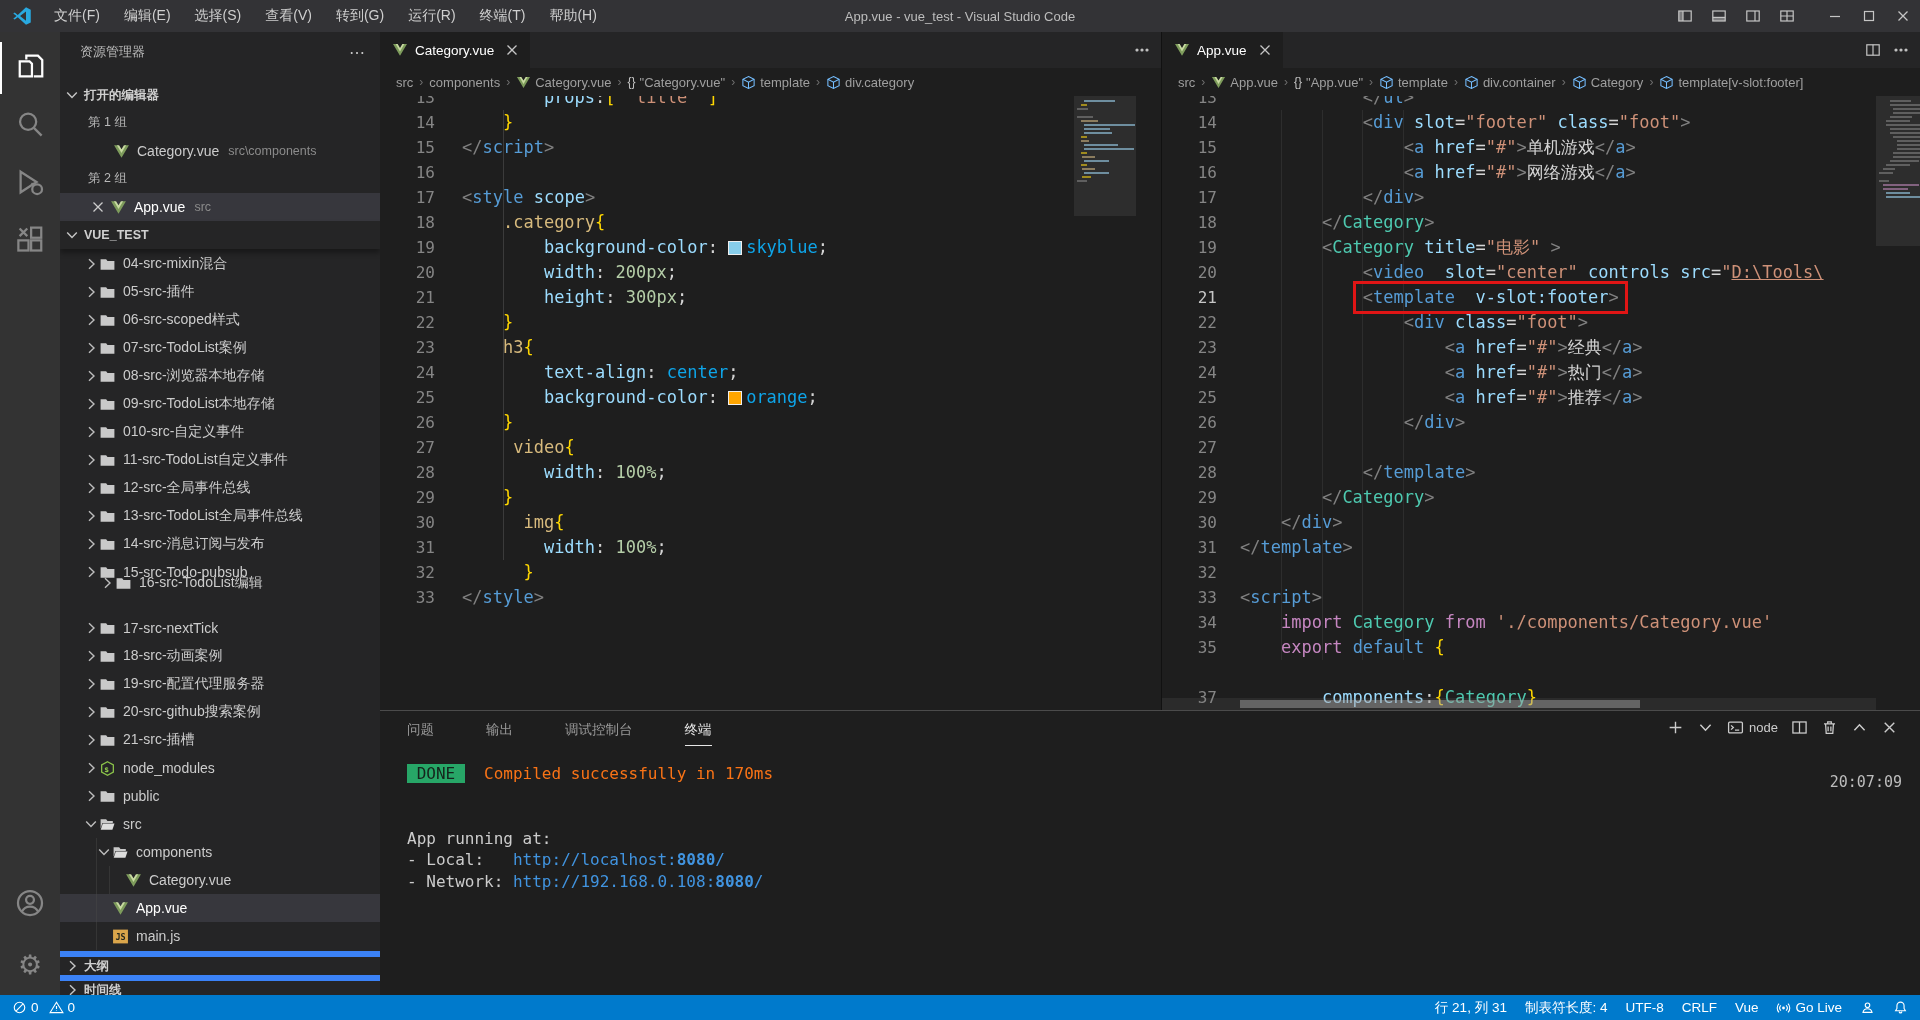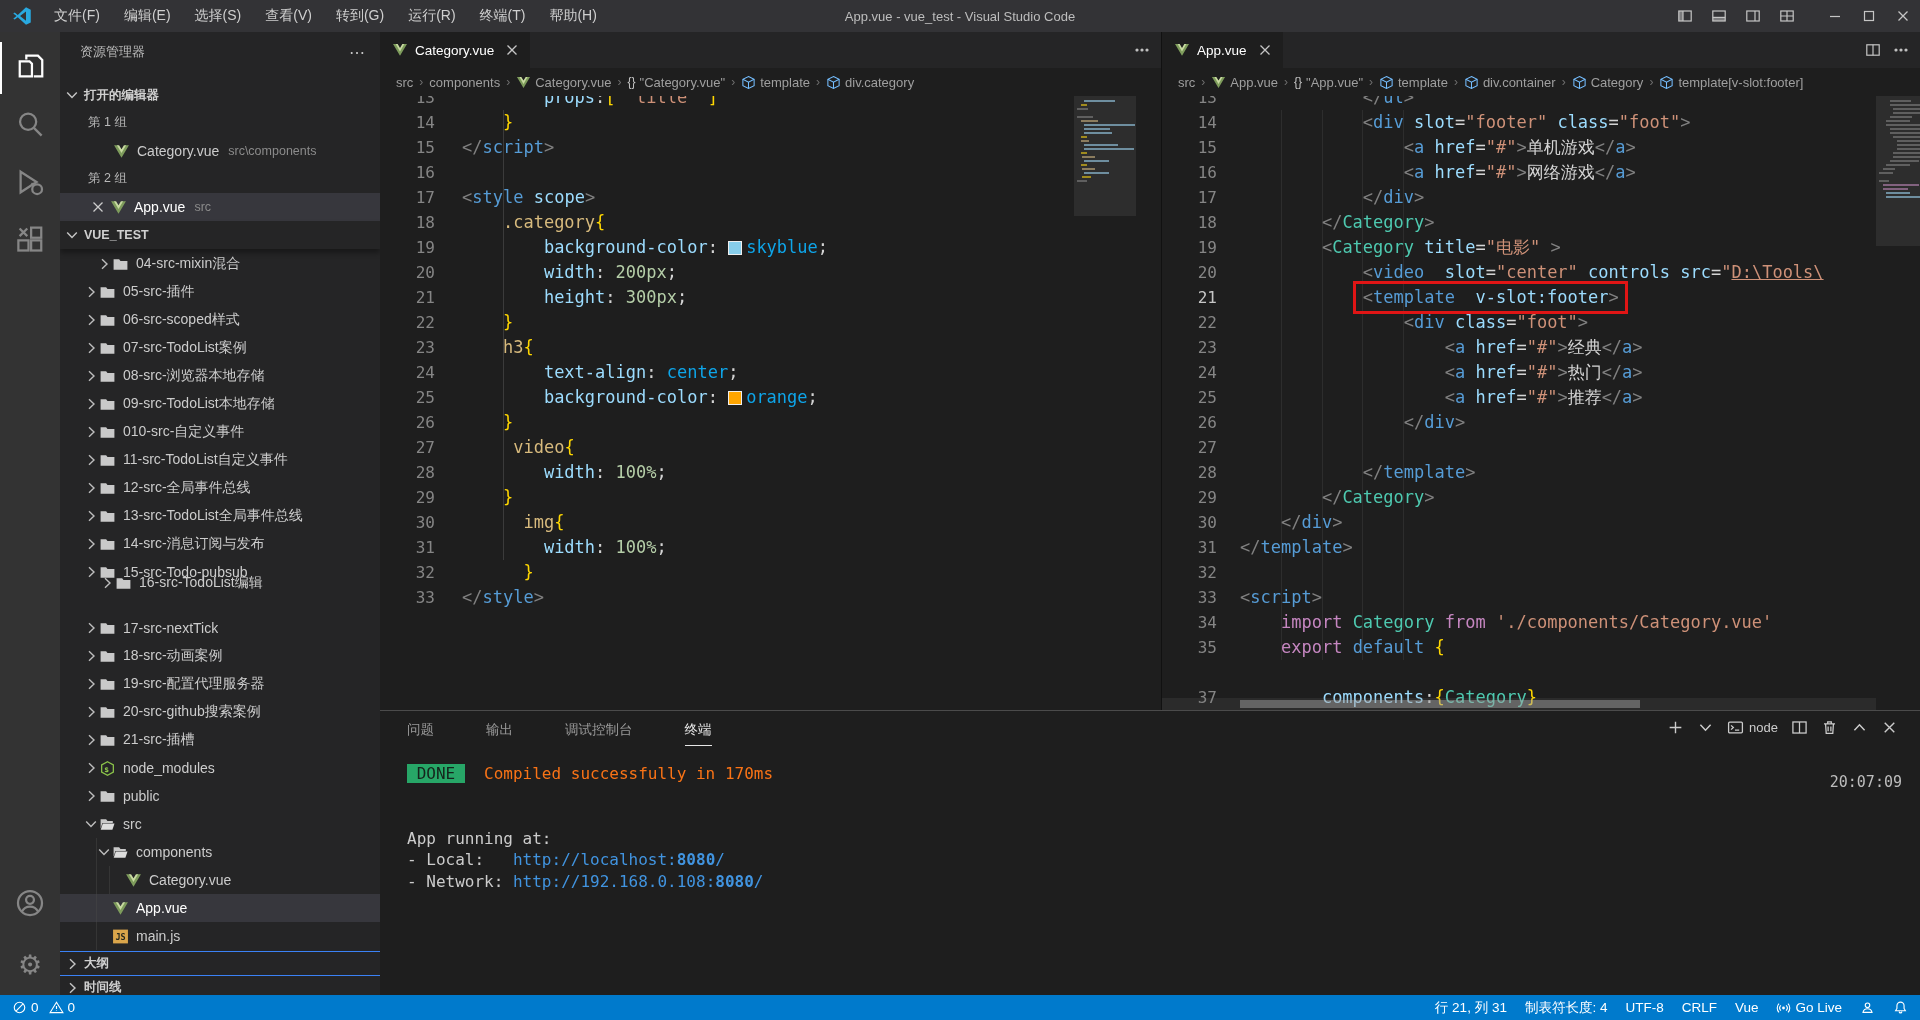--- a/index.html
+++ b/index.html
@@ -37,21 +37,21 @@
   .sb-row .ic { width:17px; height:17px; display:inline-flex; flex:none; }
   .sb-row .ic svg { width:17px; height:17px; }
   .sb-row .chev { width:16px; height:16px; display:inline-flex; color:#bdbdbd; flex:none; }
   .sb-row .chev svg { width:16px; height:16px; }
   .sb-row .lbl { margin-left:7px; overflow:hidden; text-overflow:clip; }
   .sb-row .path { margin-left:9px; color:#8b8b8b; font-size:12.5px; }
   .sb-row .closex { width:16px; height:16px; display:inline-flex; color:#cccccc; margin-right:4px; flex:none; }
   .sb-row .closex svg{ width:16px; height:16px; }
   .sb-grplabel { position:absolute; width:100%; height:26px; display:flex; align-items:center; padding-left:28px; color:#b9b9b9; font-size:12.5px; }
   .vuetest-shadow { box-shadow:0 4px 5px rgba(0,0,0,.35); z-index:2; background:#252526; }
-  .sb-bottom { border-top:1px solid #3b82f6; background:#252526; z-index:3; }
+  .sb-bottom { border-top:6px solid #3b82f6; background:#252526; z-index:3; }
   .tree-guide { position:absolute; width:1px; background:#4a4a4a; opacity:.45; }
 
   
   .editor { position:absolute; top:32px; height:678px; background:#1e1e1e; overflow:hidden; }
   .editor.first { border-right:1px solid #111; }
   .tabbar { position:absolute; left:0; top:0; width:100%; height:36px; background:#252526; display:flex; }
   .tab { height:36px; background:#1e1e1e; display:flex; align-items:center; padding:0 10px 0 12px; font-size:13.5px; color:#ffffff; }
   .tab .ic { width:16px; height:16px; display:inline-flex; margin-right:7px; }
   .tab .ic svg{ width:16px; height:16px; }
   .tab .tclose { margin-left:10px; width:16px; height:16px; display:inline-flex; color:#c5c5c5; }
@@ -261,21 +261,21 @@
           <span class="path">src</span>
         </div>
         <div class="sb-sechdr vuetest-shadow" style="top: 189px;">
           <span class="chev">
             <svg viewBox="0 0 16 16" fill="none" stroke="currentColor" stroke-width="1.2">
               <path d="M3.2 5.5 8 10.5l4.8-5" stroke-width="1.4"></path>
             </svg>
           </span>
           <span>VUE_TEST</span>
         </div>
-        <div class="sb-row" style="top: 218px; padding-left: 36px;">
+        <div class="sb-row" style="top: 218px; padding-left: 23px;">
           <span class="chev">
             <svg viewBox="0 0 16 16" fill="none" stroke="currentColor" stroke-width="1.2">
               <path d="M6 3.2 11 8l-5 4.8" stroke-width="1.4"></path>
             </svg>
           </span>
           <span class="ic">
             <svg viewBox="0 0 16 16">
               <path fill="#c9c9c9" d="M1.5 3h5.2L8 4.6h6.5V13h-13z"></path>
             </svg>
           </span>

